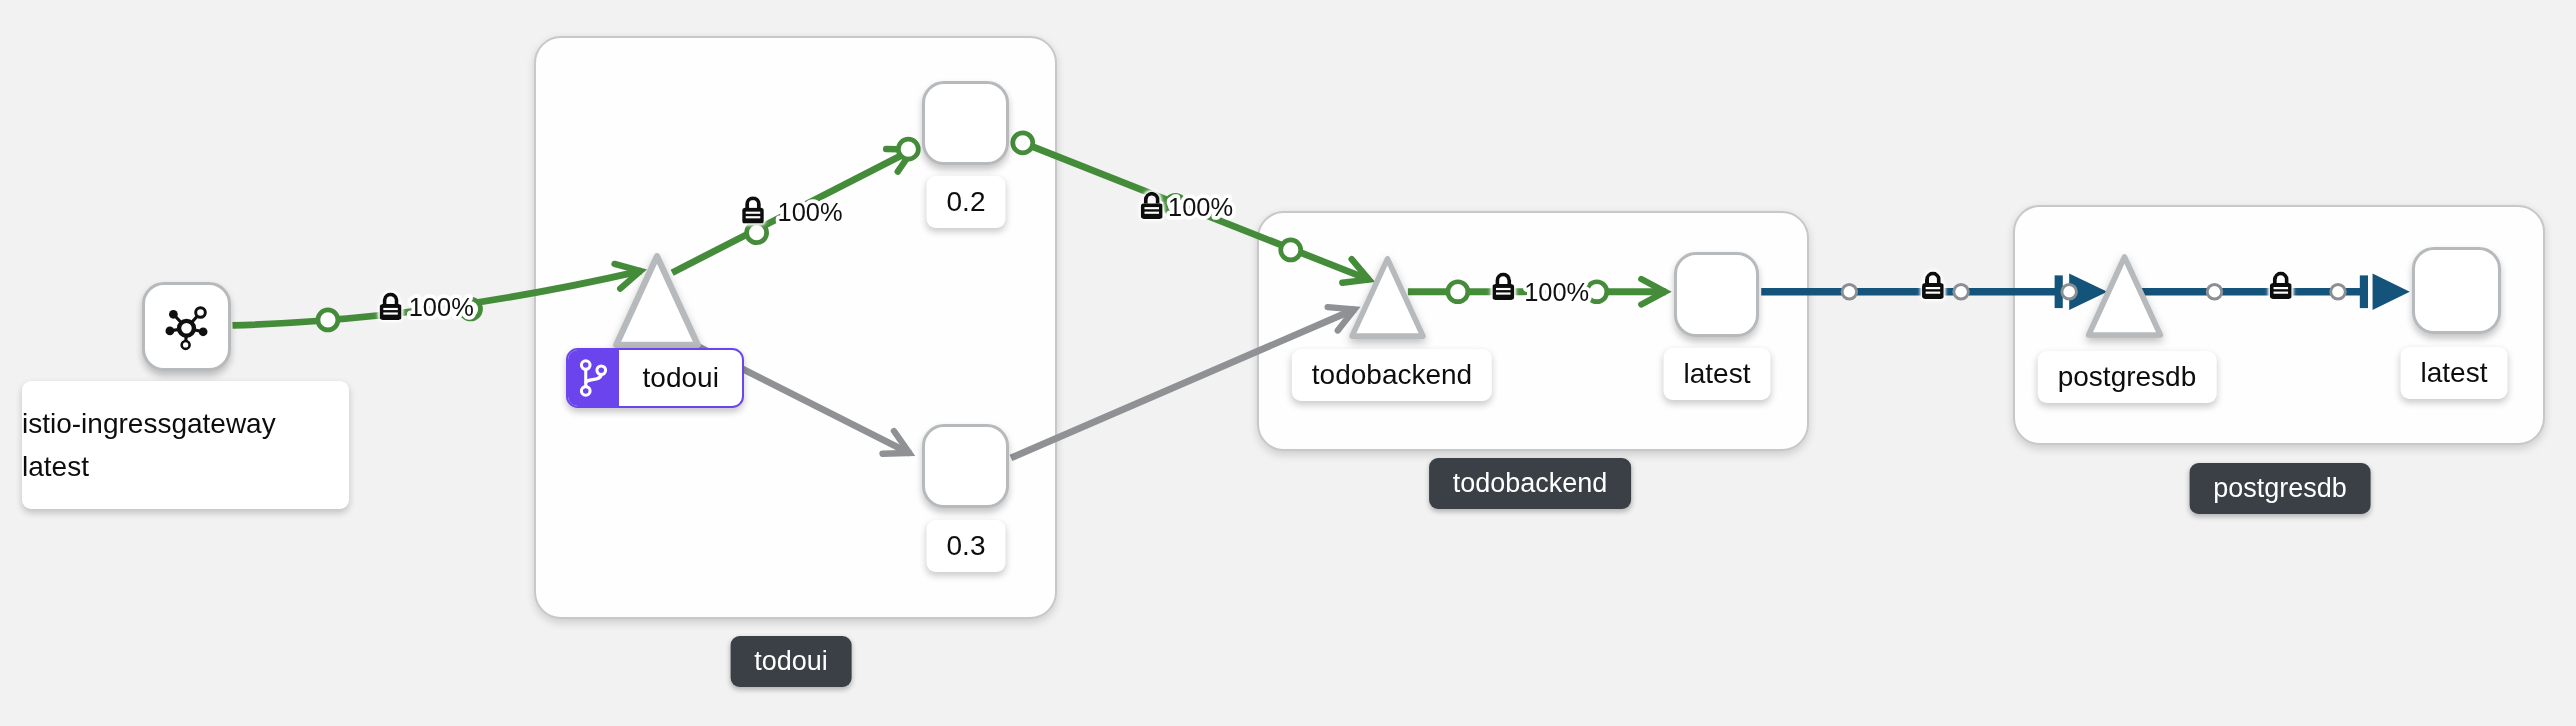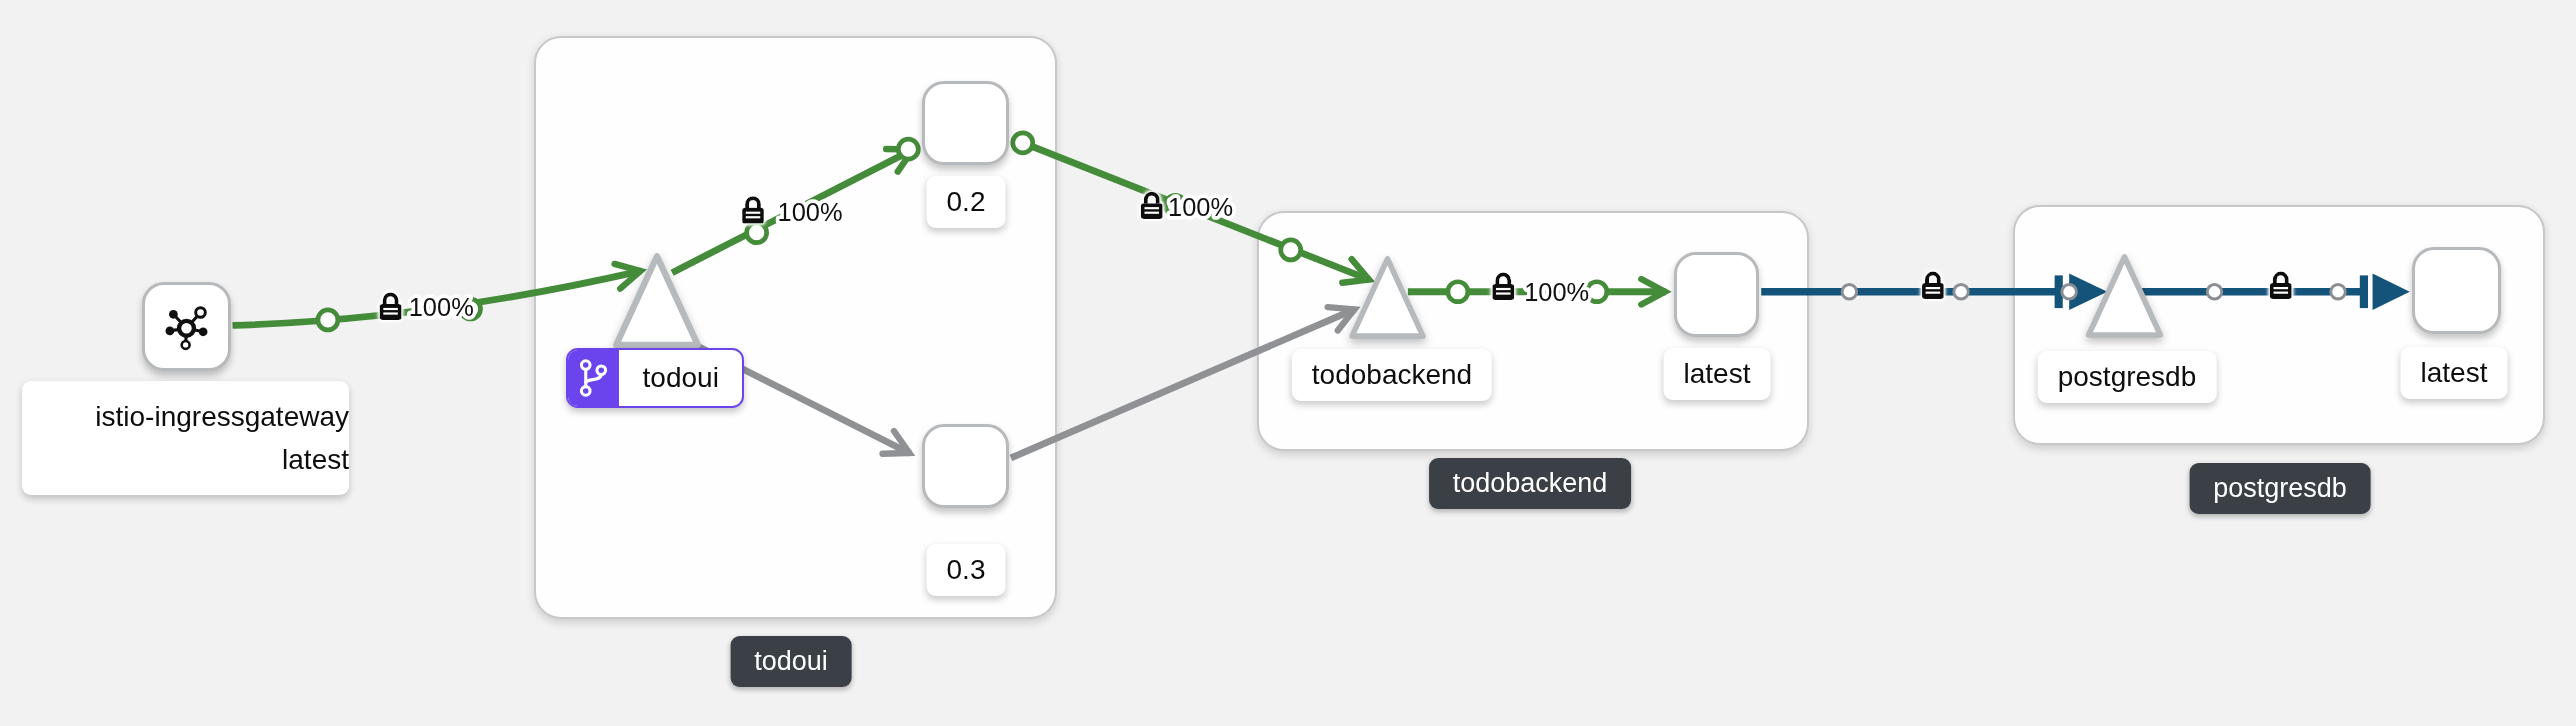--- a/index.html
+++ b/index.html
@@ -7,23 +7,23 @@
           font-family:"Liberation Sans",sans-serif;background:#f2f2f2;}
   .group{position:absolute;background:#fefefe;border:2.7px solid #c6c8ca;border-radius:27px;
          box-sizing:border-box;box-shadow:0 3.6px 9px rgba(0,0,0,0.15);}
   .edges{position:absolute;left:0;top:0;}
   .node-square{position:absolute;background:#fff;border:3.6px solid #b7babc;border-radius:22px;
          box-sizing:border-box;box-shadow:0 4.5px 7.3px rgba(0,0,0,0.22);
          display:flex;align-items:center;justify-content:center;}
   .triangle{position:absolute;filter:drop-shadow(0 4.5px 4.5px rgba(0,0,0,0.25));}
   .label-box{position:absolute;background:#fff;border-radius:9px;color:#0d0d0d;
          box-shadow:0 3.6px 7.3px rgba(0,0,0,0.20);font-size:28px;line-height:1.15;
-         padding:10px 20px;white-space:nowrap;text-align:right;}
+         padding:10px 20px;white-space:nowrap;text-align:left;}
   .label-center{transform:translateX(-50%);}
-  .multi-line{padding:14px 0;width:327px;line-height:43px;}
+  .multi-line{padding:21px 0;width:327px;line-height:43px;}
   .group-badge{position:absolute;transform:translateX(-50%);background:#3a4046;color:#fff;
          font-size:27px;padding:10px 23.6px;border-radius:9px;white-space:nowrap;
          box-shadow:0 2.7px 5.4px rgba(0,0,0,0.25);}
   .app-badge{position:absolute;display:flex;align-items:stretch;height:60px;background:#fff;
          border:2.7px solid #6c44ee;border-radius:11.8px;box-sizing:border-box;overflow:hidden;
          box-shadow:0 3.6px 7.3px rgba(0,0,0,0.22);}
   .app-badge .icon-side{width:51px;background:#6c44ee;display:flex;align-items:center;justify-content:center;}
   .app-badge .text-side{display:flex;align-items:center;padding:0 23.6px;font-size:28px;color:#0d0d0d;}
   .edge-label{font-family:"Liberation Sans",sans-serif;font-size:28px;fill:#111;
          paint-order:stroke;stroke:#ffffff;stroke-width:8px;stroke-linejoin:round;}
@@ -149,21 +149,21 @@
         </g>
       </svg>
     </div>
     <div class="text-side">todoui</div>
   </div>
 
   <div class="node-square" style="left:922px;top:81px;width:87px;height:84px;"></div>
   <div class="label-box label-center" style="left:966px;top:176px;">0.2</div>
 
   <div class="node-square" style="left:922px;top:424px;width:87px;height:84px;"></div>
-  <div class="label-box label-center" style="left:966px;top:544px;">0.3</div>
+  <div class="label-box label-center" style="left:966px;top:520px;">0.3</div>
 
   <div class="group-badge" style="left:791px;top:636px;">todoui</div>
 
   <svg class="triangle" style="left:1345px;top:251px;" width="85" height="93" viewBox="0 0 104 118">
     <path d="M52 10 L97 108 L7 108 Z" fill="#ffffff" stroke="#b7babc" stroke-width="7" stroke-linejoin="round"></path>
   </svg>
   <div class="label-box label-center" style="left:1392px;top:349px;">todobackend</div>
 
   <div class="node-square" style="left:1674px;top:252px;width:85px;height:85px;"></div>
   <div class="label-box label-center" style="left:1717px;top:348px;">latest</div>

